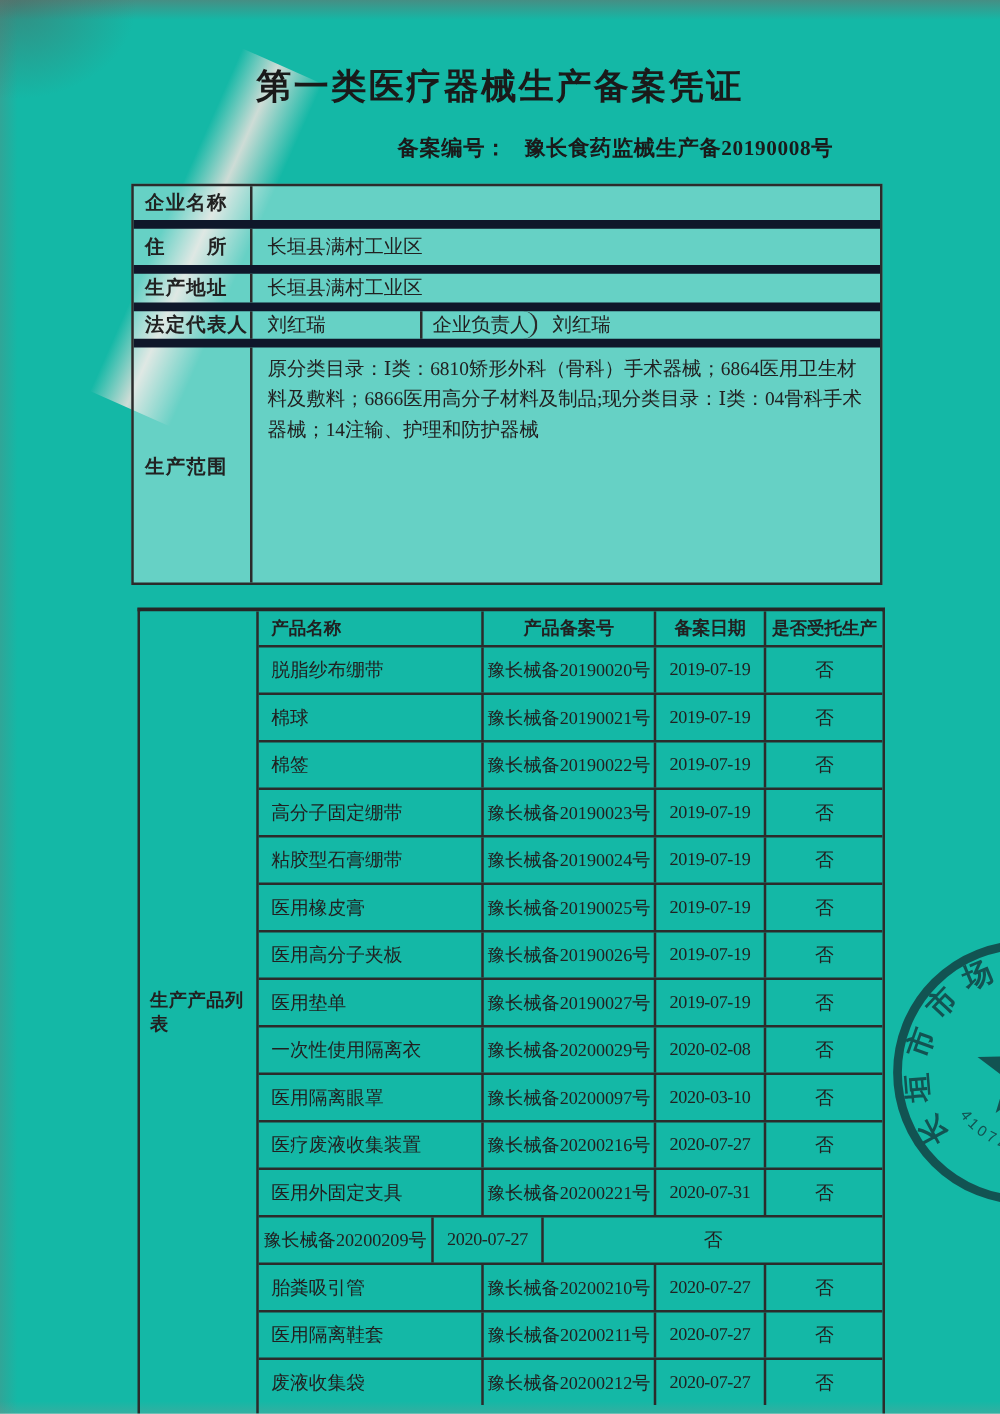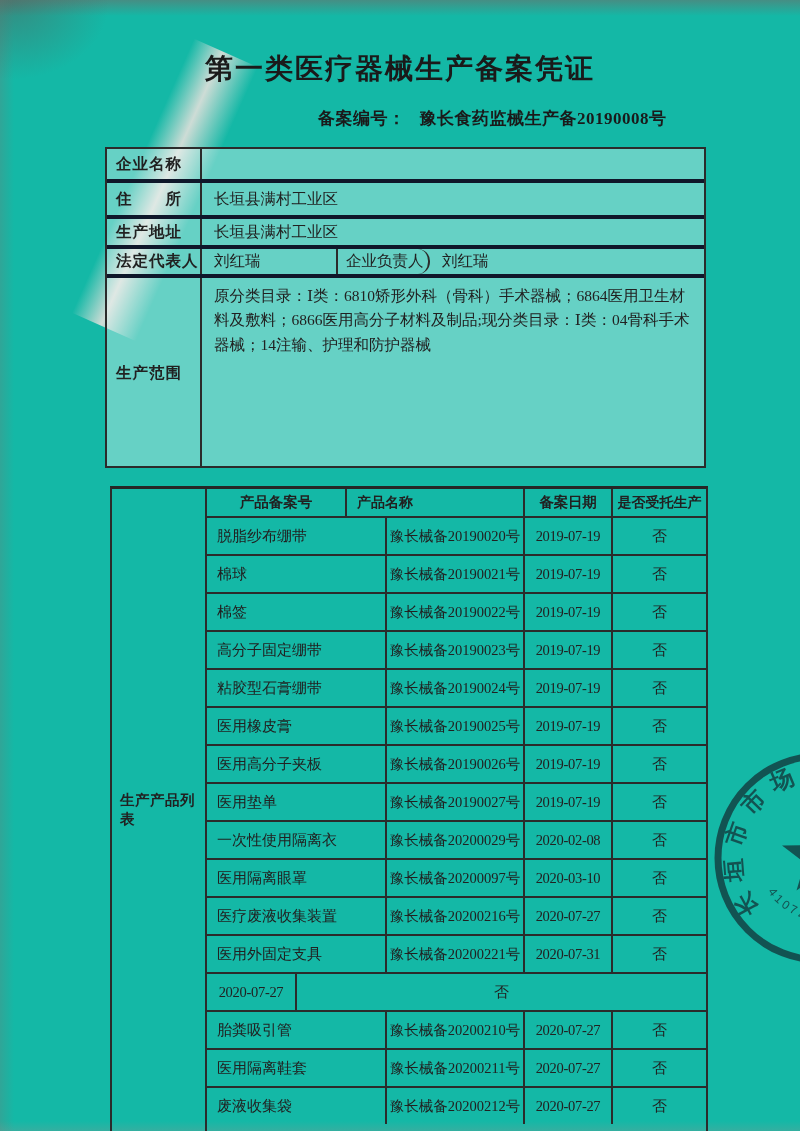--- a/index.html
+++ b/index.html
@@ -31,21 +31,21 @@
     font-size:17px; font-weight:bold; letter-spacing:.5px; color:#1a1a1a;
   }
   .record-line .val{ margin-left:14px; }
 
   
   .info-table{
     position:absolute; left:105px; top:147px; width:601px;
     border:2px solid #2b2b2b; background:rgba(255,255,255,.35);
     font-size:15.5px;
   }
-  .it-row{ display:flex; border-bottom:4px solid #0f172a; }
+  .it-row{ display:flex; border-bottom:7px solid #0f172a; }
   .it-row:last-child{ border-bottom:none; }
   .it-label{
     width:95px; flex:0 0 95px; border-right:2px solid #2b2b2b;
     display:flex; align-items:center; padding-left:9px;
     font-weight:600; letter-spacing:1px;
   }
   .it-value{ flex:1; display:flex; align-items:center; padding-left:12px; }
   .h34{height:34px}.h36{height:36px}.h30{height:30px}.h29{height:29px}
   .it-mid{ width:136px; flex:0 0 136px; border-right:2px solid #2b2b2b;
     display:flex; align-items:center; padding-left:12px; }
@@ -125,22 +125,22 @@
     </div>
   </div>
 
   <div class="products-table">
     <div class="pt-inner">
       <div class="pt-label-col">
         <span>生产产品列表</span>
       </div>
       <div class="pt-main">
         <div class="pt-header">
+          <div class="c name">产品名称</div>
           <div class="c rec">产品备案号</div>
-          <div class="c name">产品名称</div>
           <div class="c date">备案日期</div>
           <div class="c ent">是否受托生产</div>
         </div>
         <div id="product-rows">
     <div class="pt-row">
       <div class="c name">脱脂纱布绷带</div>
       <div class="c rec">豫长械备20190020号</div>
       <div class="c date">2019-07-19</div>
       <div class="c ent">否</div>
     </div>
@@ -216,20 +216,21 @@
     </div>
 
     <div class="pt-row">
       <div class="c name">医用外固定支具</div>
       <div class="c rec">豫长械备20200221号</div>
       <div class="c date">2020-07-31</div>
       <div class="c ent">否</div>
     </div>
 
     <div class="pt-row">
+      <div class="c rec">豫长械备20200209号</div>
       <div class="c date">2020-07-27</div>
       <div class="c ent">否</div>
     </div>
 
     <div class="pt-row">
       <div class="c name">胎粪吸引管</div>
       <div class="c rec">豫长械备20200210号</div>
       <div class="c date">2020-07-27</div>
       <div class="c ent">否</div>
     </div>

